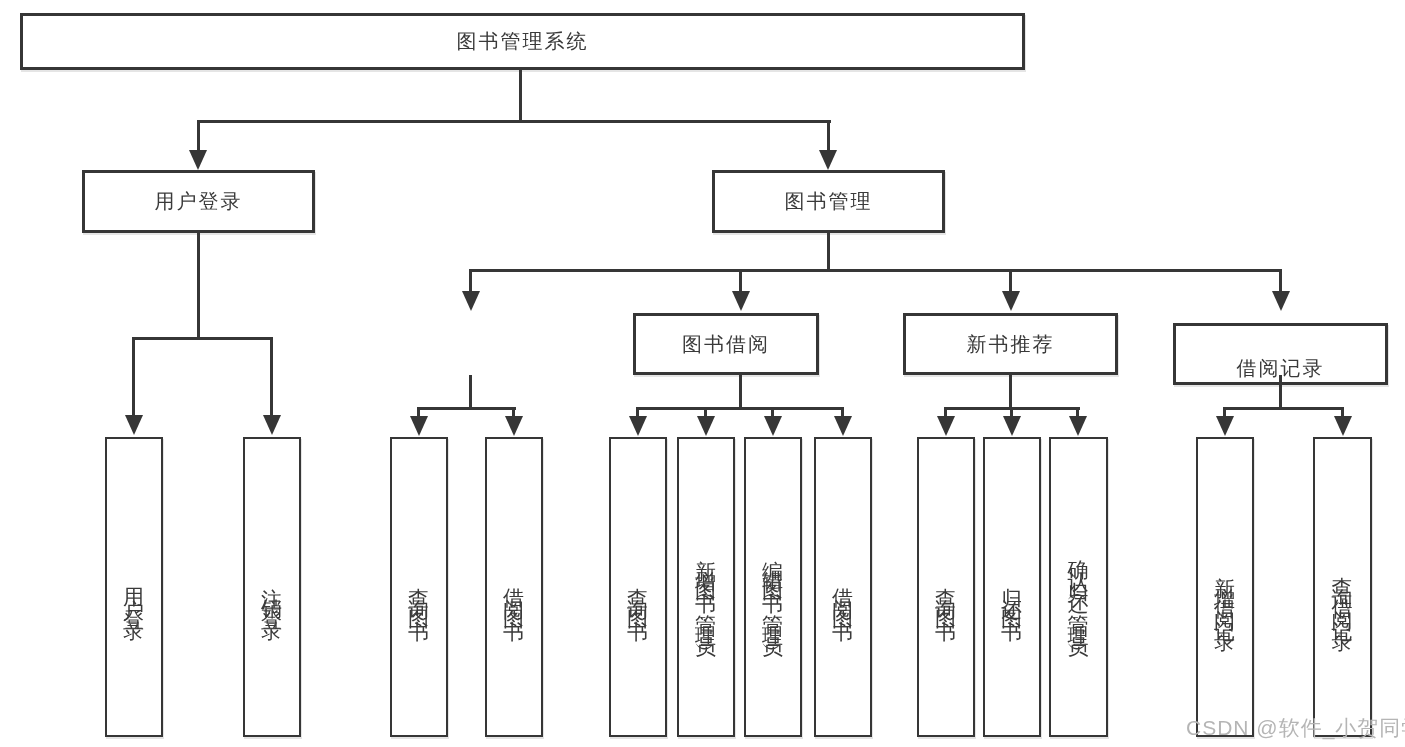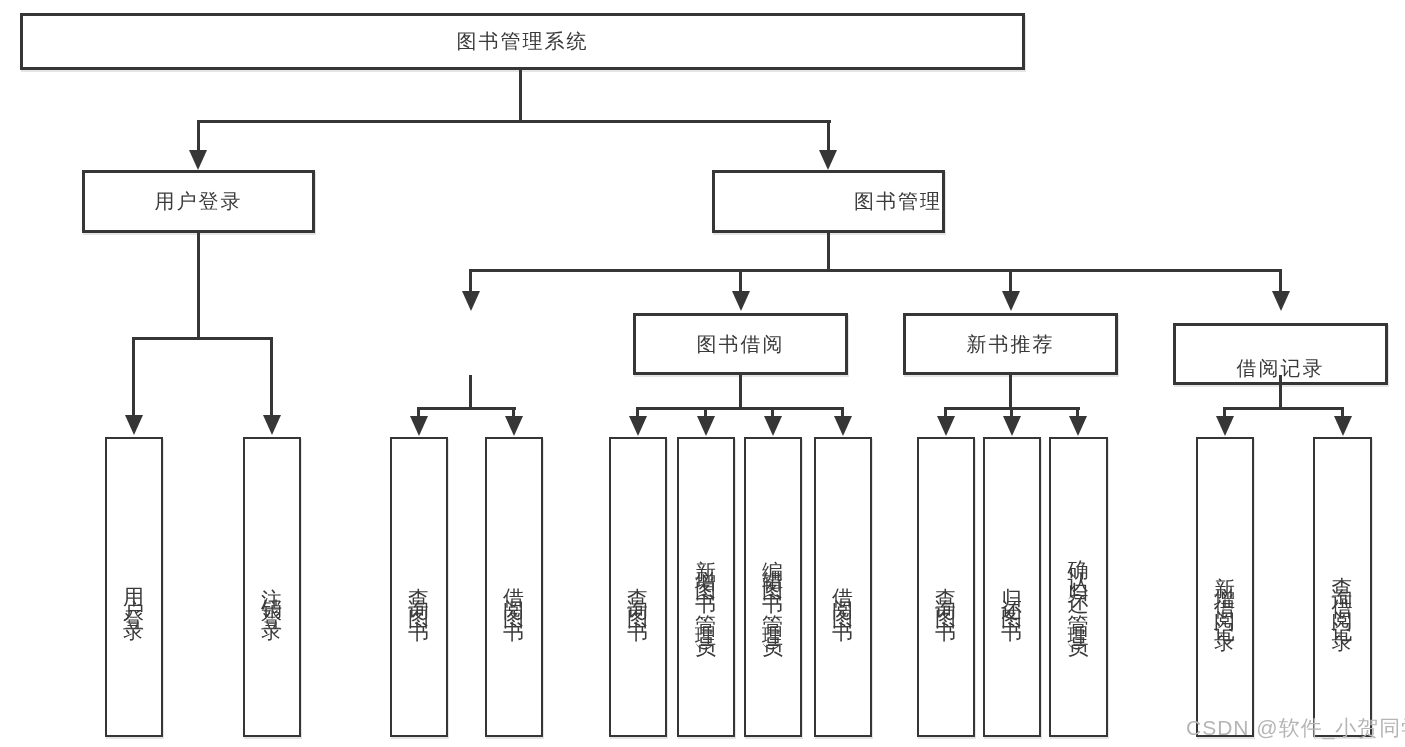--- a/index.html
+++ b/index.html
@@ -66,26 +66,26 @@
 <div id="canvas">
 
   <div class="box hbox" style="left:20px;top:13px;width:1005px;height:57px;text-align:center;">
     <span>图书管理系统</span>
   </div>
 
   <div class="box hbox" style="left:82px;top:170px;width:233px;height:63px;">
     <span>用户登录</span>
   </div>
 
-  <div class="box hbox" style="left:712px;top:170px;width:233px;height:63px;justify-content:flex-end;">
+  <div class="box hbox" style="left:712px;top:170px;width:233px;height:63px;">
     <span>图书管理</span>
   </div>
 
 
-  <div class="box hbox" style="left:633px;top:313px;width:215px;height:62px;">
+  <div class="box hbox" style="left:633px;top:313px;width:186px;height:62px;">
     <span>图书借阅</span>
   </div>
 
   <div class="box hbox" style="left:903px;top:313px;width:215px;height:62px;">
     <span>新书推荐</span>
   </div>
 
   <div class="box hbox" style="left:1173px;top:323px;width:215px;height:62px;align-items:flex-end;">
     <span>借阅记录</span>
   </div>

